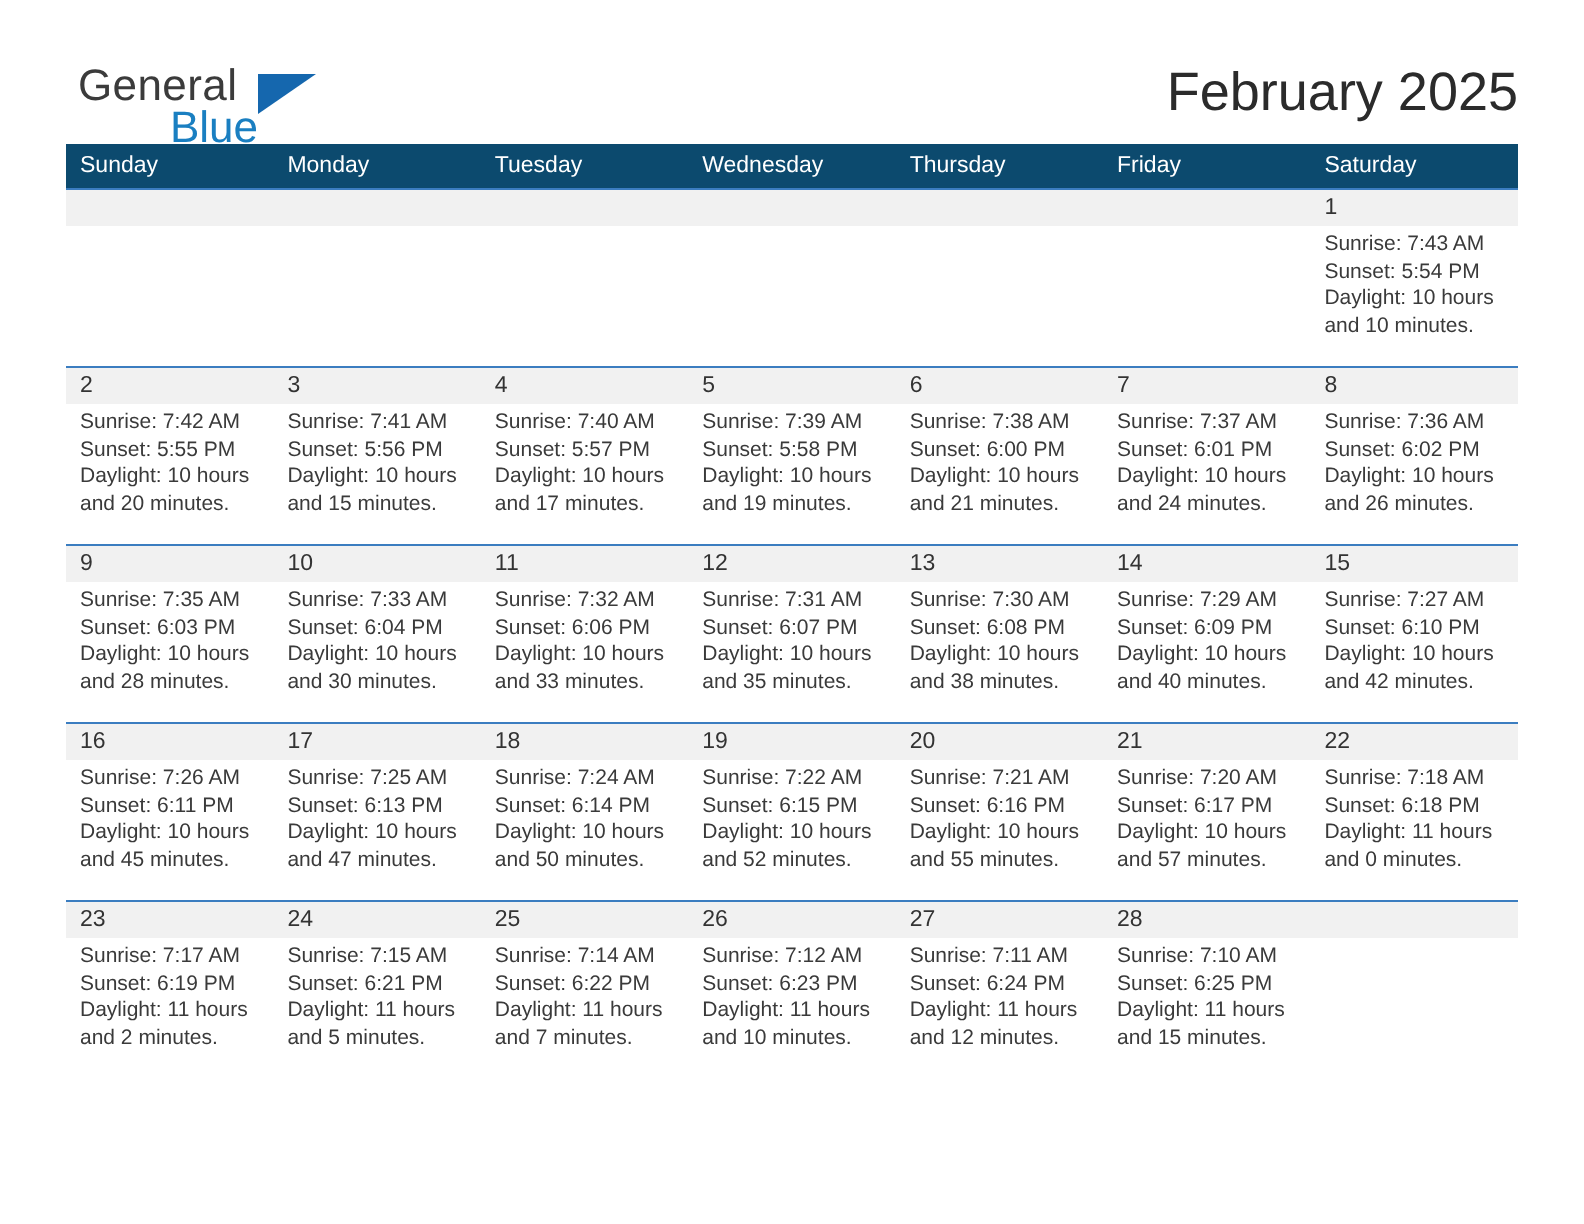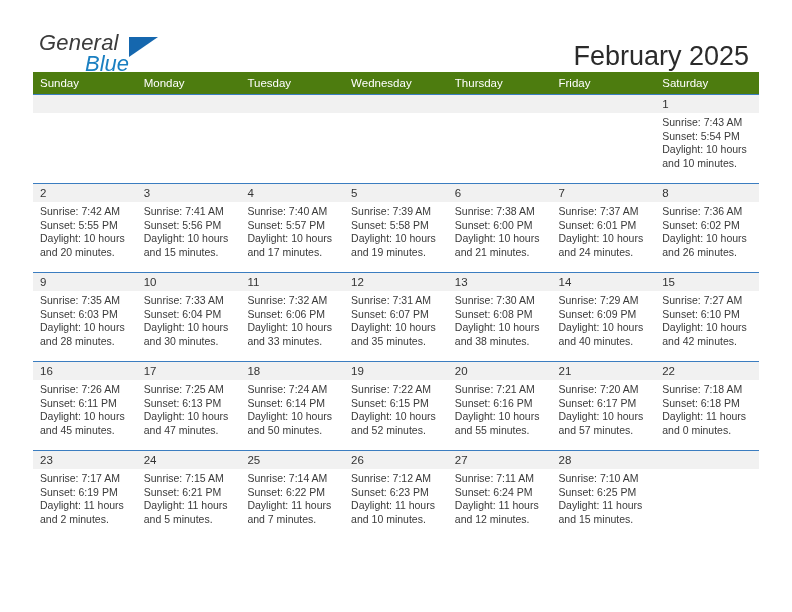--- a/index.html
+++ b/index.html
@@ -29,21 +29,20 @@
     justify-content: space-between;
     padding-top: 30px;
     height: 68px;
     box-sizing: border-box;
   }
   .brand {
     position: relative;
     width: 200px;
     height: 52px;
     padding-left: 6px;
-    font-style: italic;
   }
   .brand-general {
     font-size: 22px;
     color: #3b3b3b;
     letter-spacing: 0.2px;
     line-height: 26px;
     display: block;
   }
   .brand-blue {
     font-size: 22px;
@@ -64,38 +63,38 @@
   }
   .title-block {
     text-align: right;
     padding-top: 1px;
   }
   .cal-title {
     font-size: 27px;
     color: #2b2b2b;
     line-height: 31px;
     font-weight: normal;
-    margin: 10px;
+    margin: 0;
   }
   .cal-location {
     font-size: 14px;
     color: #3b3b3b;
     line-height: 20px;
     margin: 3px 0 0 0;
   }
 
   
   .calendar {
     width: 726px;
     border-collapse: collapse;
     table-layout: fixed;
     margin-top: 4px;
   }
   .calendar th {
-    background: #4d7c0f;
+    background: #0c4a6e;
     color: #ffffff;
     font-size: 11.5px;
     font-weight: normal;
     text-align: left;
     padding: 5px 0 5px 7px;
     height: 20px;
     box-sizing: border-box;
     border: none;
   }
   .calendar td {

